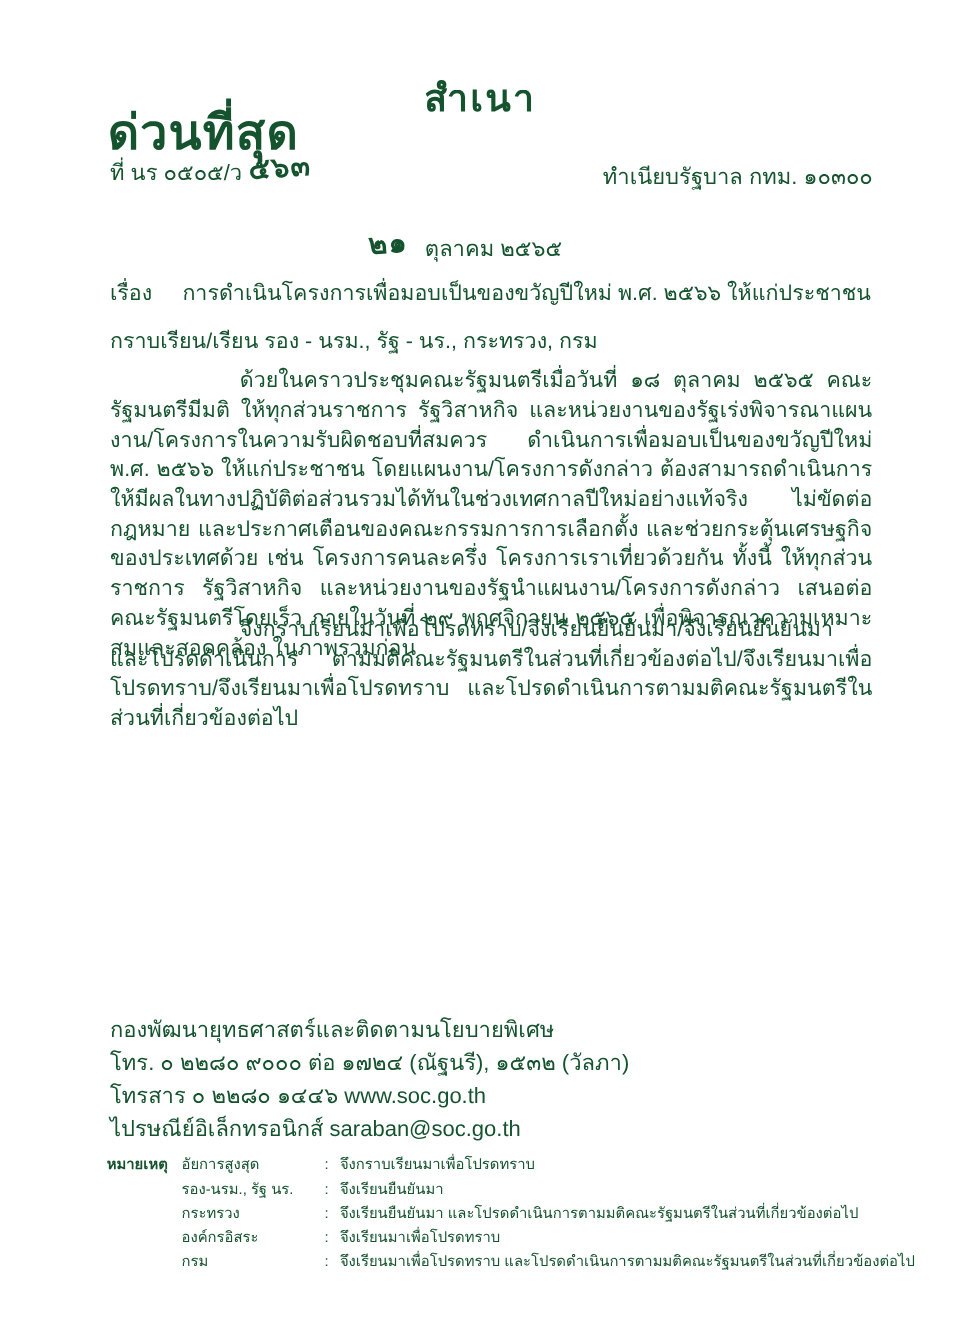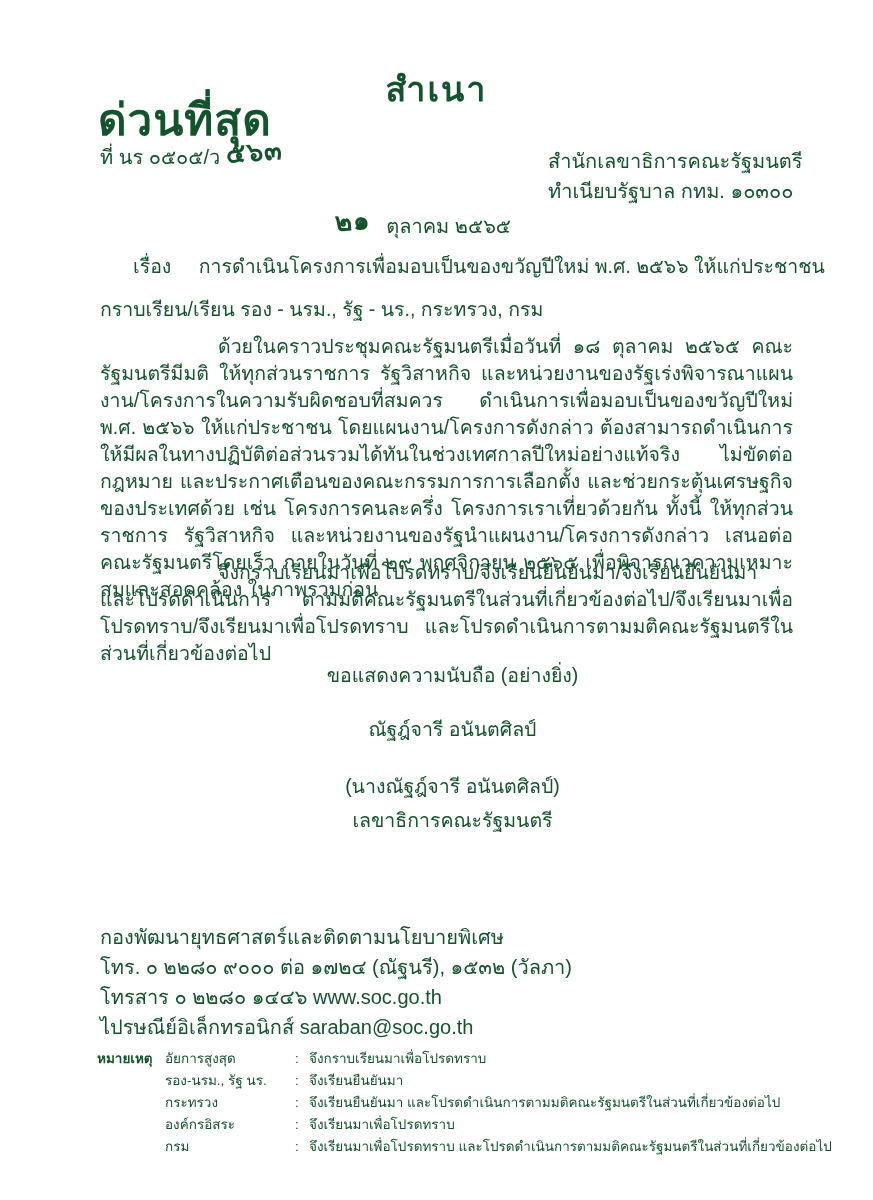--- a/index.html
+++ b/index.html
@@ -56,21 +56,20 @@
     font-size: 20px;
     white-space: nowrap;
   }
   .date-line .handwritten { margin-right: 10px; }
   .subject-line {
     position: absolute;
     top: 251px; left: 100px;
     width: 700px;
     font-size: 19.5px;
     white-space: nowrap;
-    margin-left: 33px;
   }
   .subject-line .label { margin-right: 22px; }
   .salutation-line {
     position: absolute;
     top: 294px; left: 100px;
     width: 700px;
     font-size: 19.5px;
     white-space: nowrap;
   }
   .salutation-line .label { }
@@ -125,21 +124,20 @@
   <div class="copy-stamp">สำเนา</div>
 
   <div class="urgency">ด่วนที่สุด</div>
 
   <div class="ref-line">
     <span>ที่ นร ๐๕๐๕/ว</span>
     <span class="handwritten">๕๖๓</span>
   </div>
 
   <div class="letterhead">
-    <div>สำนักเลขาธิการคณะรัฐมนตรี</div>
     <div>ทำเนียบรัฐบาล กทม. ๑๐๓๐๐</div>
   </div>
 
   <div class="date-line">
     <span class="handwritten">๒๑</span>
     <span>ตุลาคม ๒๕๖๕</span>
   </div>
 
   <div class="subject-line">
     <span class="label">เรื่อง</span>
@@ -148,26 +146,20 @@
 
   <div class="salutation-line">
     <span class="label">กราบเรียน/เรียน</span>
     <span>รอง - นรม., รัฐ - นร., กระทรวง, กรม</span>
   </div>
 
   <div class="para para-1">ด้วยในคราวประชุมคณะรัฐมนตรีเมื่อวันที่ ๑๘ ตุลาคม ๒๕๖๕ คณะรัฐมนตรีมีมติ ให้ทุกส่วนราชการ รัฐวิสาหกิจ และหน่วยงานของรัฐเร่งพิจารณาแผนงาน/โครงการในความรับผิดชอบที่สมควร ดำเนินการเพื่อมอบเป็นของขวัญปีใหม่ พ.ศ. ๒๕๖๖ ให้แก่ประชาชน โดยแผนงาน/โครงการดังกล่าว ต้องสามารถดำเนินการให้มีผลในทางปฏิบัติต่อส่วนรวมได้ทันในช่วงเทศกาลปีใหม่อย่างแท้จริง ไม่ขัดต่อกฎหมาย และประกาศเตือนของคณะกรรมการการเลือกตั้ง และช่วยกระตุ้นเศรษฐกิจของประเทศด้วย เช่น โครงการคนละครึ่ง โครงการเราเที่ยวด้วยกัน ทั้งนี้ ให้ทุกส่วนราชการ รัฐวิสาหกิจ และหน่วยงานของรัฐนำแผนงาน/โครงการดังกล่าว เสนอต่อคณะรัฐมนตรีโดยเร็ว ภายในวันที่ ๒๙ พฤศจิกายน ๒๕๖๕ เพื่อพิจารณาความเหมาะสมและสอดคล้อง ในภาพรวมก่อน</div>
 
   <div class="para para-2">จึงกราบเรียนมาเพื่อโปรดทราบ/จึงเรียนยืนยันมา/จึงเรียนยืนยันมา และโปรดดำเนินการ ตามมติคณะรัฐมนตรีในส่วนที่เกี่ยวข้องต่อไป/จึงเรียนมาเพื่อโปรดทราบ/จึงเรียนมาเพื่อโปรดทราบ และโปรดดำเนินการตามมติคณะรัฐมนตรีในส่วนที่เกี่ยวข้องต่อไป</div>
 
-  <div class="signature-block">
-    <div class="sig-salute">ขอแสดงความนับถือ (อย่างยิ่ง)</div>
-    <div class="sig-name">ณัฐฎ์จารี  อนันตศิลป์</div>
-    <div class="sig-name-parens">(นางณัฐฎ์จารี  อนันตศิลป์)</div>
-    <div class="sig-position">เลขาธิการคณะรัฐมนตรี</div>
-  </div>
 
   <div class="contact-block">
     <div>กองพัฒนายุทธศาสตร์และติดตามนโยบายพิเศษ</div>
     <div>โทร. ๐ ๒๒๘๐ ๙๐๐๐ ต่อ ๑๗๒๔ (ณัฐนรี), ๑๕๓๒ (วัลภา)</div>
     <div>โทรสาร ๐ ๒๒๘๐ ๑๔๔๖ www.soc.go.th</div>
     <div>ไปรษณีย์อิเล็กทรอนิกส์ saraban@soc.go.th</div>
   </div>
 
   <div class="note-block">
     <div class="note-label">หมายเหตุ</div>

